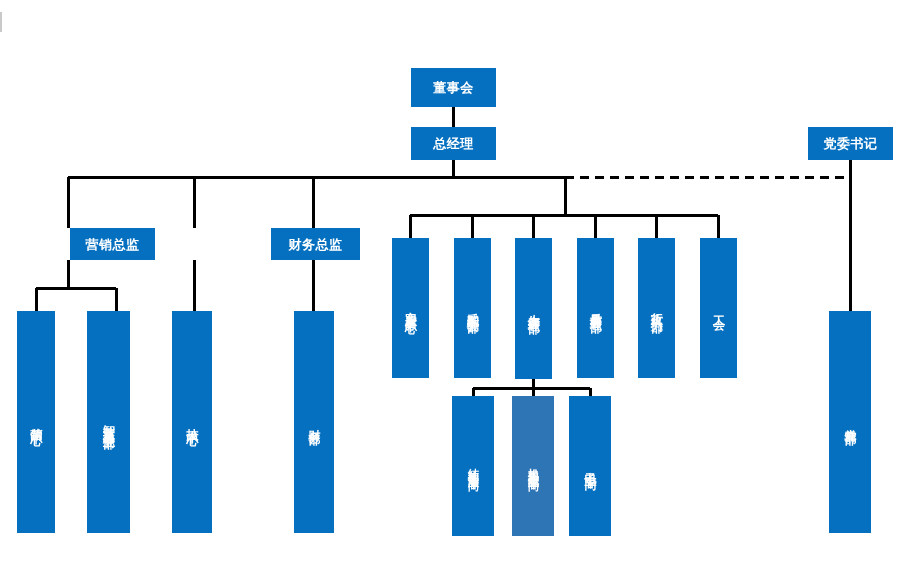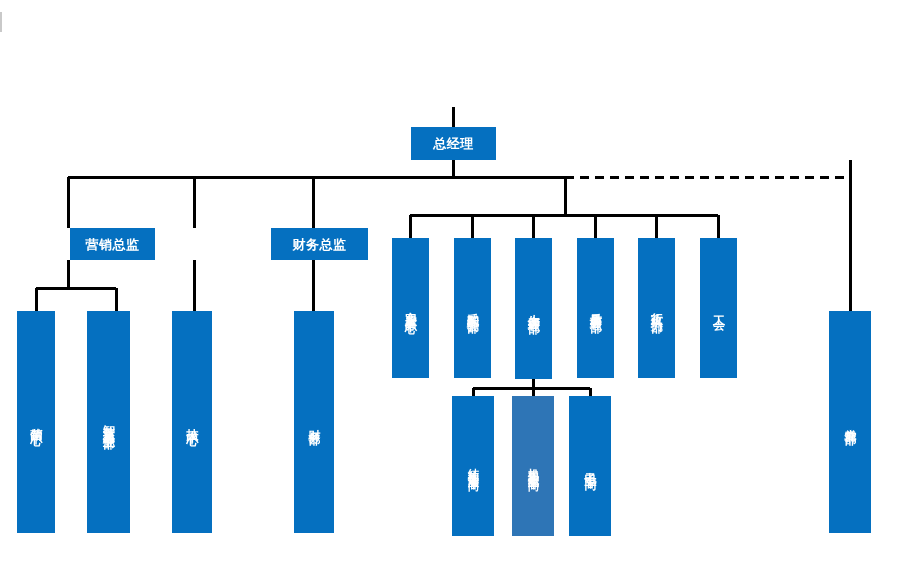--- a/index.html
+++ b/index.html
@@ -91,28 +91,30 @@
       <line x1="473" y1="388" x2="590" y2="388"></line>
       <line x1="473" y1="388" x2="473" y2="396"></line>
       <line x1="533" y1="388" x2="533" y2="396"></line>
       <line x1="590" y1="388" x2="590" y2="396"></line>
 
     </g>
 
     <line x1="565" y1="177" x2="850" y2="177" stroke="#000000" stroke-width="3" stroke-dasharray="9,6" shape-rendering="crispEdges"></line>
   </svg>
 
+  <div class="node horiz" style="left:411px;top:68px;width:85px;height:39px;">董事会</div>
 
   <div class="node horiz" style="left:411px;top:127px;width:85px;height:33px;">总经理</div>
 
+  <div class="node horiz" style="left:808px;top:127px;width:85px;height:33px;">党委书记</div>
 
   <div class="node horiz" style="left:26px;top:228px;width:85px;height:32px;margin-left:44px;">营销总监</div>
 
 
-  <div class="node horiz" style="left:271px;top:228px;width:97px;height:32px;">财务总监</div>
+  <div class="node horiz" style="left:271px;top:228px;width:89px;height:32px;">财务总监</div>
 
   <div class="node vert" style="left:392px;top:238px;width:37px;height:140px;">客户服务中心</div>
 
   <div class="node vert" style="left:454px;top:238px;width:37px;height:140px;">采购配套部</div>
 
   <div class="node vert" style="left:515px;top:238px;width:37px;height:141px;">生产管理部</div>
 
   <div class="node vert" style="left:577px;top:238px;width:37px;height:140px;">质量管理部</div>
 
   <div class="node vert" style="left:638px;top:238px;width:37px;height:140px;">行政人力部</div>

